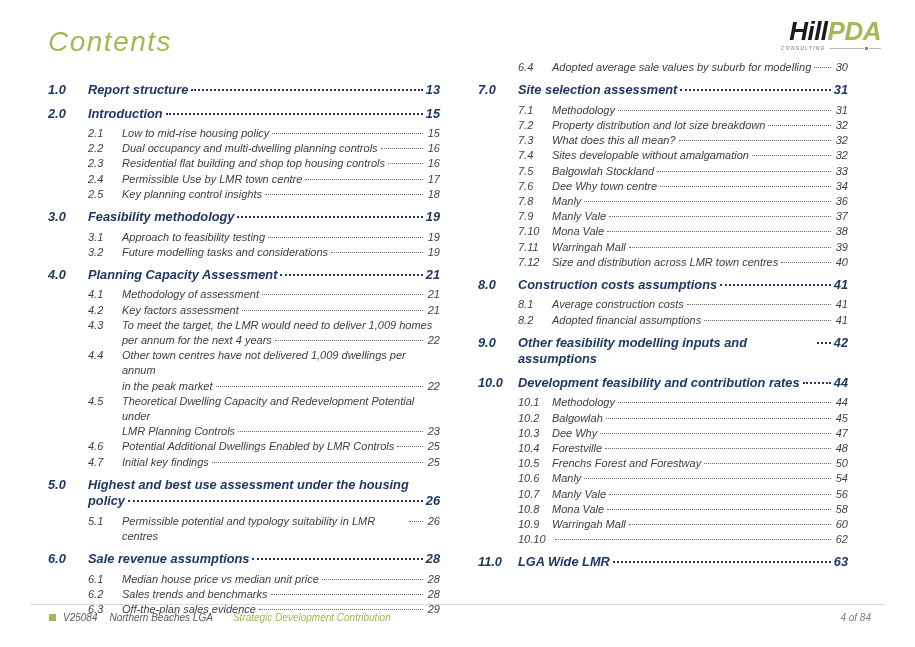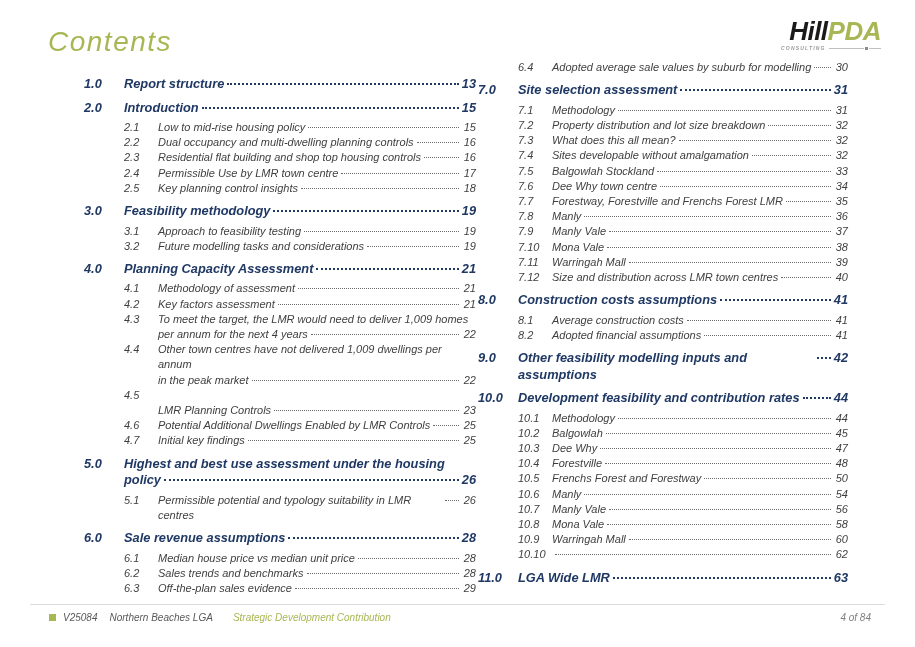--- a/index.html
+++ b/index.html
@@ -22,21 +22,21 @@
   .logo-hill { font-weight:800; color:#1a1a1a; }
   .logo-pda  { font-weight:700; color:var(--accent); }
   .logo-tagrow { display:flex; align-items:center; margin-top:1px; }
   .logo-tagline { font-size:5px; letter-spacing:1.2px; color:#9a9a9a; font-weight:700; }
   .logo-line { flex:1; height:1px; background:#c0c0c0; margin-left:3px; }
   .logo-dot { width:3px; height:3px; background:#8a8a8a; margin-left:1px; }
   .logo-line2 { width:12px; height:1px; background:#c0c0c0; margin-left:1px; }
 
   
   .toc-col { position:absolute; }
-  #toc-col-0 { left:48px;  top:72px; width:392px;margin-left:36px; }
+  #toc-col-0 { left:48px;  top:78px; width:392px; }
   #toc-col-1 { left:478px; top:60px; width:370px; }
 
   .entry { }
   .entry.lvl1 { margin-top:7px; margin-bottom:4px; }
   .entry.lvl1:first-child { margin-top:4px; }
   .row { display:flex; align-items:baseline; }
   .lvl1 .row { font-size:12.8px; font-weight:700; color:var(--navy); line-height:16.5px; }
   .lvl2 .row { font-size:11px; font-weight:400; color:var(--body); line-height:15.2px; }
   .num { flex:0 0 auto; }
   .lvl1 .num { width:40px; }
@@ -197,20 +197,21 @@
         <div class="row">
           <span class="num"></span>
           <span class="txt">in the peak market</span>
           <span class="leader"></span>
           <span class="pg">22</span>
         </div>
       </div>
       <div class="entry lvl2">
         <div class="row">
           <span class="num">4.5</span>
+          <span class="txt">Theoretical Dwelling Capacity and Redevelopment Potential under</span>
         </div>
         <div class="row">
           <span class="num"></span>
           <span class="txt">LMR Planning Controls</span>
           <span class="leader"></span>
           <span class="pg">23</span>
         </div>
       </div>
       <div class="entry lvl2">
         <div class="row">
@@ -337,28 +338,20 @@
           <span class="leader"></span>
           <span class="pg">33</span>
         </div>
       </div>
       <div class="entry lvl2">
         <div class="row">
           <span class="num">7.6</span>
           <span class="txt">Dee Why town centre</span>
           <span class="leader"></span>
           <span class="pg">34</span>
-        </div>
-      </div>
-      <div class="entry lvl2">
-        <div class="row">
-          <span class="num">7.7</span>
-          <span class="txt">Forestway, Forestville and Frenchs Forest LMR</span>
-          <span class="leader"></span>
-          <span class="pg">35</span>
         </div>
       </div>
       <div class="entry lvl2">
         <div class="row">
           <span class="num">7.8</span>
           <span class="txt">Manly</span>
           <span class="leader"></span>
           <span class="pg">36</span>
         </div>
       </div>

